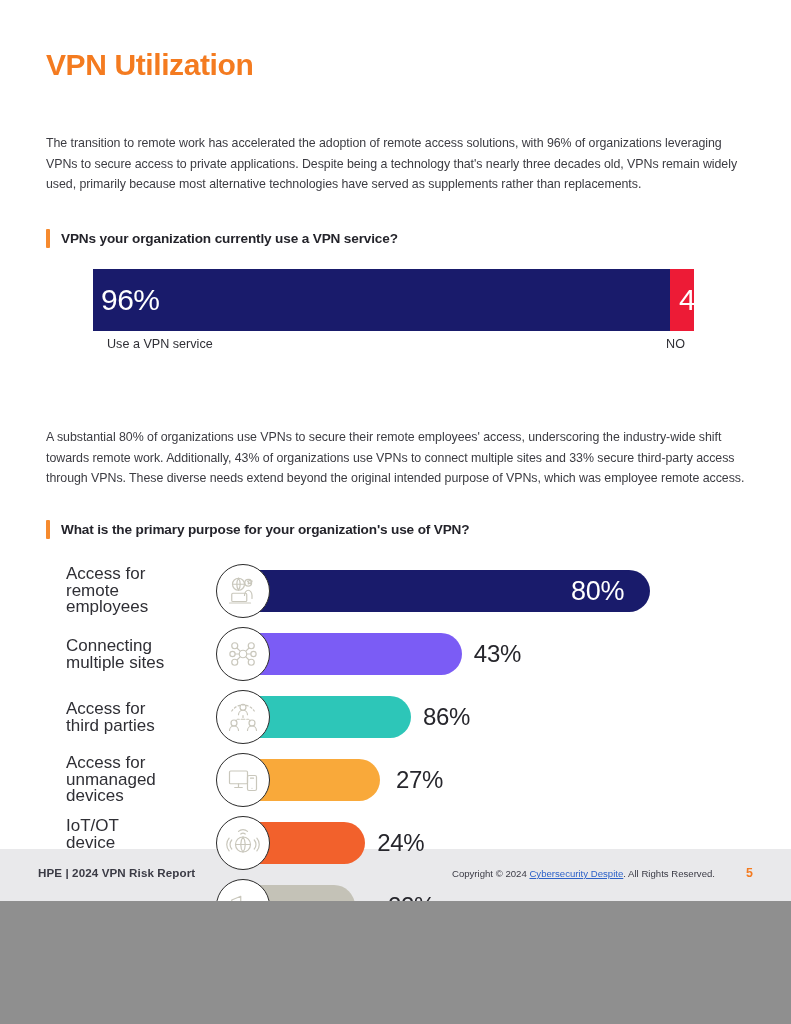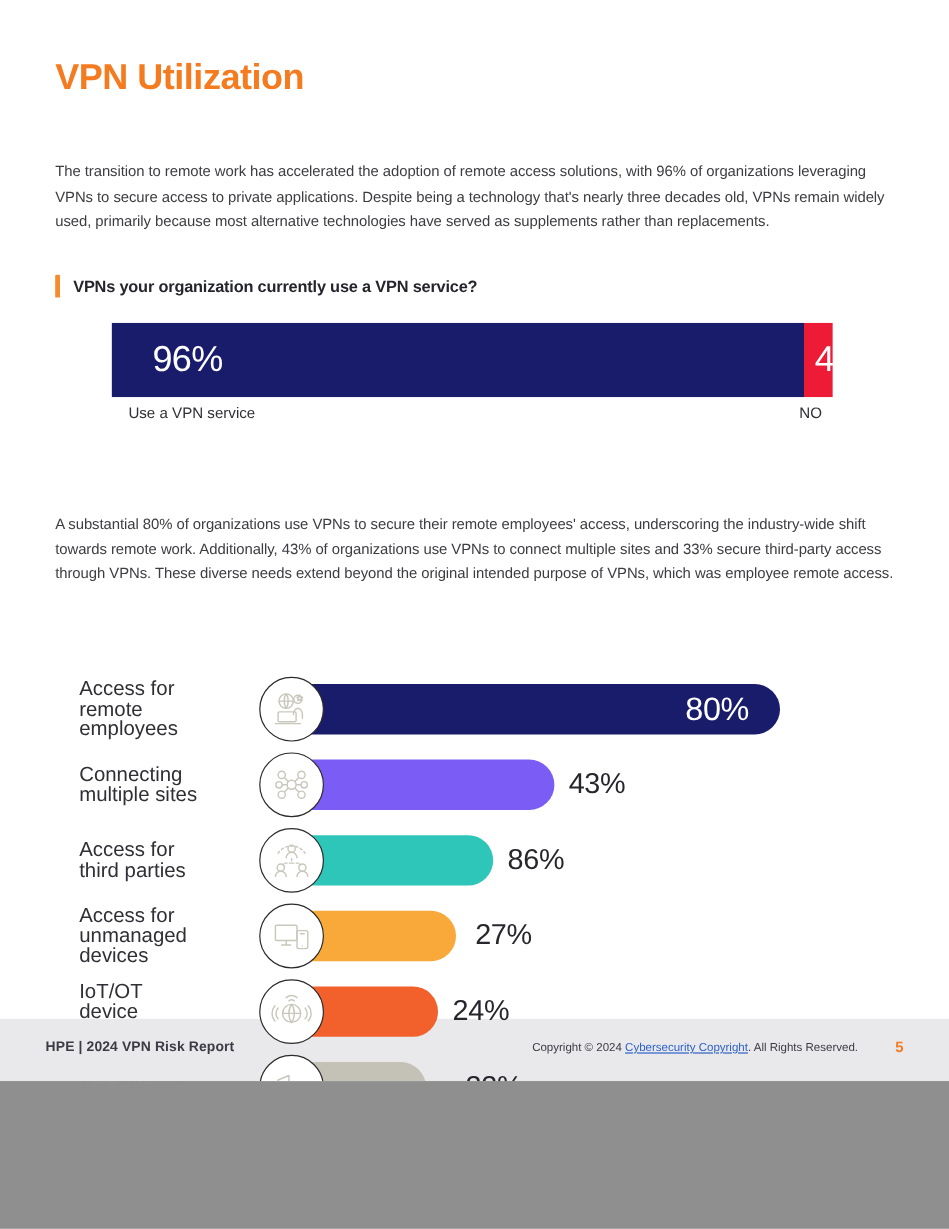--- a/index.html
+++ b/index.html
@@ -82,21 +82,21 @@
     overflow: hidden;
   }
   .stacked-seg {
     display: flex;
     align-items: center;
     box-sizing: border-box;
   }
   .seg-yes {
     background: #191B6B;
     color: #ffffff;
-    padding-left: 34px;
+    padding-left: 8px;
     justify-content: flex-start;
   }
   .seg-no {
     background: #ED1B36;
     color: #ffffff;
     padding-left: 9px;
     justify-content: flex-start;
   }
   .seg-value {
     font-size: 30px;
@@ -259,20 +259,24 @@
       </div>
     </div>
     <div class="stacked-labels">
       <span class="lbl-left">Use a VPN service</span>
       <span class="lbl-right">NO</span>
     </div>
   </div>
 
   <p class="para para-2">A substantial 80% of organizations use VPNs to secure their remote employees' access, underscoring the industry-wide shift towards remote work. Additionally, 43% of organizations use VPNs to connect multiple sites and 33% secure third-party access through VPNs. These diverse needs extend beyond the original intended purpose of VPNs, which was employee remote access.</p>
 
+  <div class="qheading qheading-2">
+    <span class="accent"></span>
+    <span class="qtext">What is the primary purpose for your organization's use of VPN?</span>
+  </div>
 
   <div class="barchart" id="barchart">
       <div class="bar-row">
         <div class="bar-label">Access for
 remote
 employees</div>
         <div class="bar-icon">
           <svg width="36" height="36" viewBox="0 0 48 48" fill="none" stroke="#C9C7BC" stroke-width="1.6" stroke-linecap="round" stroke-linejoin="round">
       <circle cx="18" cy="15" r="8"></circle>
             <path d="M10 15h16M18 7c3 4 3 12 0 16M18 7c-3 4-3 12 0 16"></path>
@@ -379,17 +383,17 @@
         </div>
         <div class="bar-track" style="width: 111.98px;">
           <div class="bar-fill" style="background: rgb(196, 194, 183); width: 100%;"></div>
         </div>
         <span class="bar-value-out" style="left: 376px; margin-left: 12px;">22%</span>
       </div>
     </div>
 
   <div class="footer">
     <div class="footer-left">HPE  |  2024 VPN Risk Report</div>
-    <div class="footer-copy"><span>Copyright © 2024 </span><a href="#">Cybersecurity Copyright</a><span>. All Rights Reserved.</span></div>
+    <div class="footer-copy"><span>Copyright © 2024 </span><a href="#">Cybersecurity Despite</a><span>. All Rights Reserved.</span></div>
     <div class="footer-page">5</div>
   </div>
 
 </div>
 
 </body></html>

